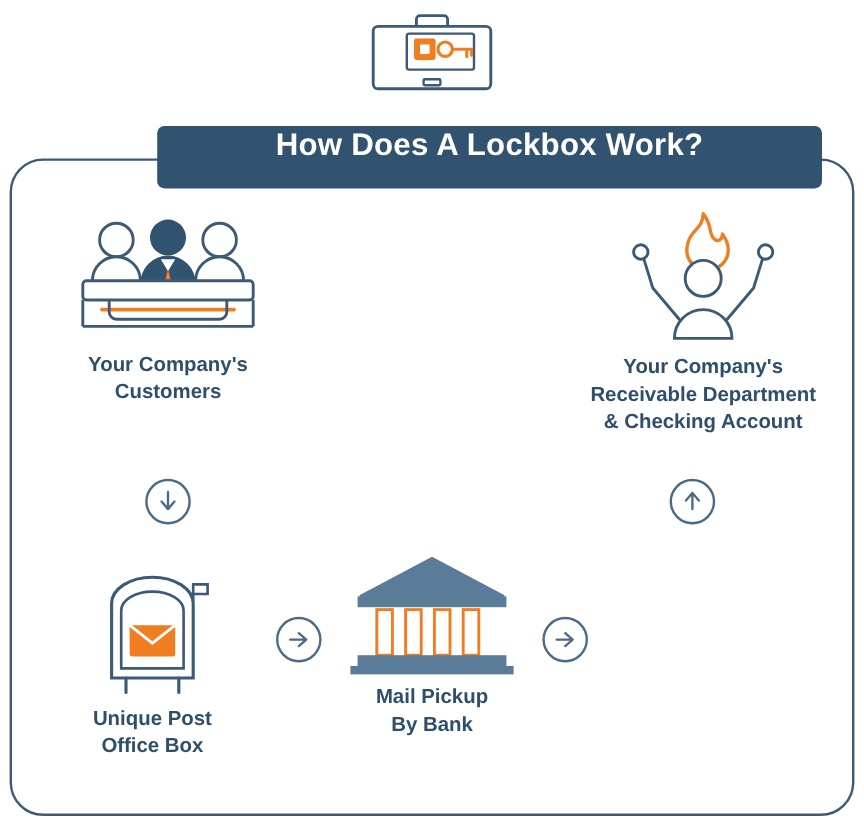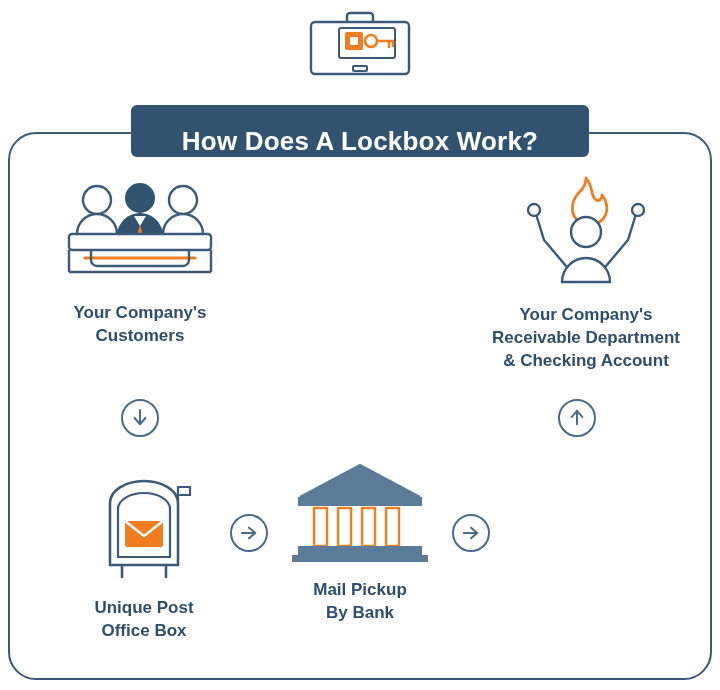--- a/index.html
+++ b/index.html
@@ -37,26 +37,26 @@
     border: 2px solid #3c5a78;
     border-radius: 28px;
     box-sizing: border-box;
   }
 
   
   #title-banner {
     position: absolute;
     left: 131px;
     top: 105px;
-    width: 458px;
+    width: 554px;
     height: 52px;
     background: #32536f;
     border-radius: 6px;
     display: flex;
-    align-items: flex-end;
+    align-items: flex-start;
     justify-content: center;
   }
   #title-banner .title-text {
     color: #ffffff;
     font-size: 26px;
     font-weight: bold;
     letter-spacing: .2px;
     white-space: nowrap;
   }
 
@@ -66,28 +66,27 @@
     text-align: center;
   }
   .node .art {
     margin: 0 auto;
   }
   .node .label {
     color: #2e4e6b;
     font-size: 17px;
     font-weight: bold;
     line-height: 1.35;
-    margin-top: 10px;
     white-space: pre-line;
   }
 
   
   #node-customers   { left: 35px;  top: 178px; width: 210px; }
   #node-receivable  { left: 466px; top: 170px; width: 240px; }
-  #node-postoffice  { left: 52px;  top: 473px; width: 184px; }
+  #node-postoffice  { left: 35px;  top: 473px; width: 184px; }
   #node-mailpickup  { left: 272px; top: 455px; width: 176px; }
   #node-banklockbox { left: 484px; top: 473px; width: 200px; }
 
   
   .arrow-circle {
     position: absolute;
     width: 38px;
     height: 38px;
     border: 2px solid #4a6a87;
     border-radius: 50%;

